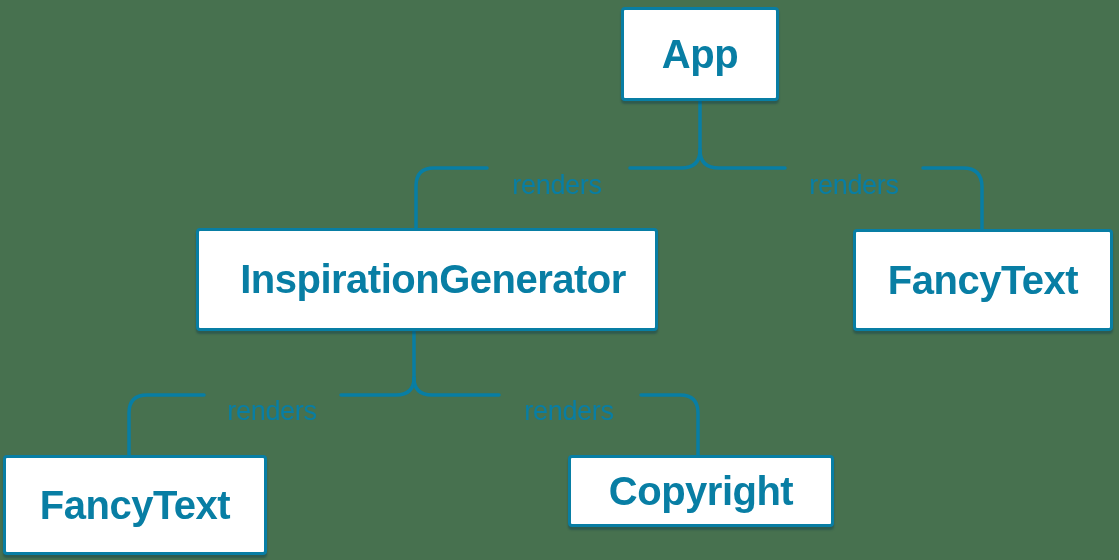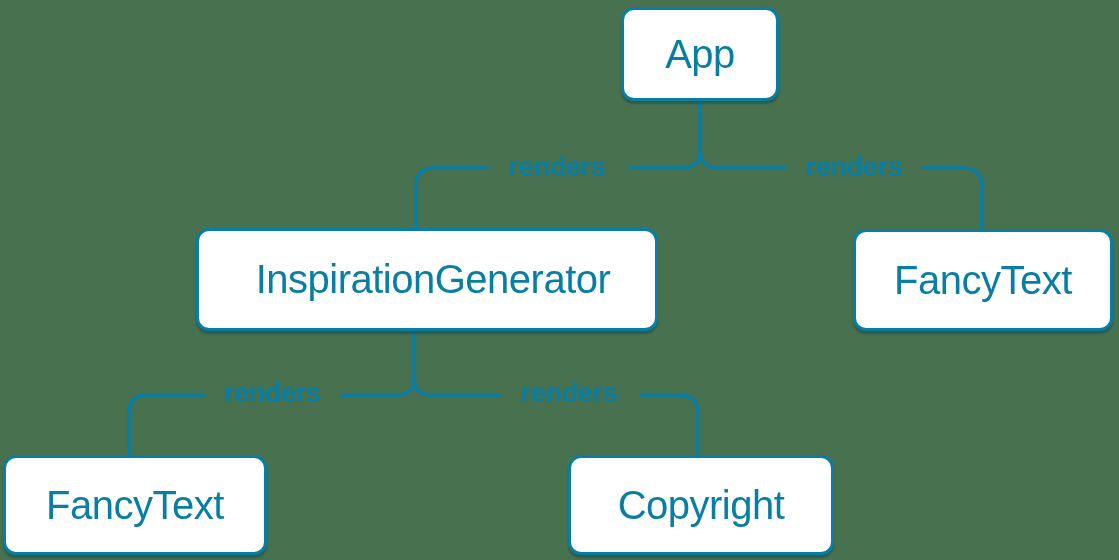--- a/index.html
+++ b/index.html
@@ -25,41 +25,42 @@
     fill:none;
     stroke:var(--accent);
     stroke-width:3.5;
     stroke-linecap:round;
   }
   .node{
     position:absolute;
     box-sizing:border-box;
     background:var(--node-bg);
     border:3px solid var(--accent);
-    border-radius:13px;
+    border-radius:4px;
     display:flex;align-items:center;justify-content:center;
     color:var(--accent);
     font-size:40px;
-    font-weight:400;
+    font-weight:700;
     letter-spacing:-0.5px;
     box-shadow:0 3px 2px rgba(9,56,76,0.38);
   }
   .node-app{left:621px;top:7px;width:158px;height:94px;}
   .node-inspiration-generator{left:196px;top:228px;width:462px;height:103px;padding-left:12px;}
   .node-fancy-text-right{left:853px;top:229px;width:260px;height:102px;}
   .node-fancy-text-left{left:3px;top:455px;width:264px;height:100px;}
-  .node-copyright{left:568px;top:455px;width:266px;height:100px;text-align:right;}
+  .node-copyright{left:568px;top:455px;width:266px;height:72px;text-align:right;}
   .edge-label{
     position:absolute;
     transform:translate(-50%,-50%);
     color:var(--accent);
     font-size:27px;
-    font-weight:700;
+    font-weight:400;
     letter-spacing:-0.3px;
     white-space:nowrap;
+    margin-top:18px;
   }
   .edge-label-0{left:557px;top:167px;}
   .edge-label-1{left:854px;top:167px;}
   .edge-label-2{left:272px;top:393px;}
   .edge-label-3{left:569px;top:393px;}
 </style>
 </head>
 <body>
 
 <div class="diagram">

